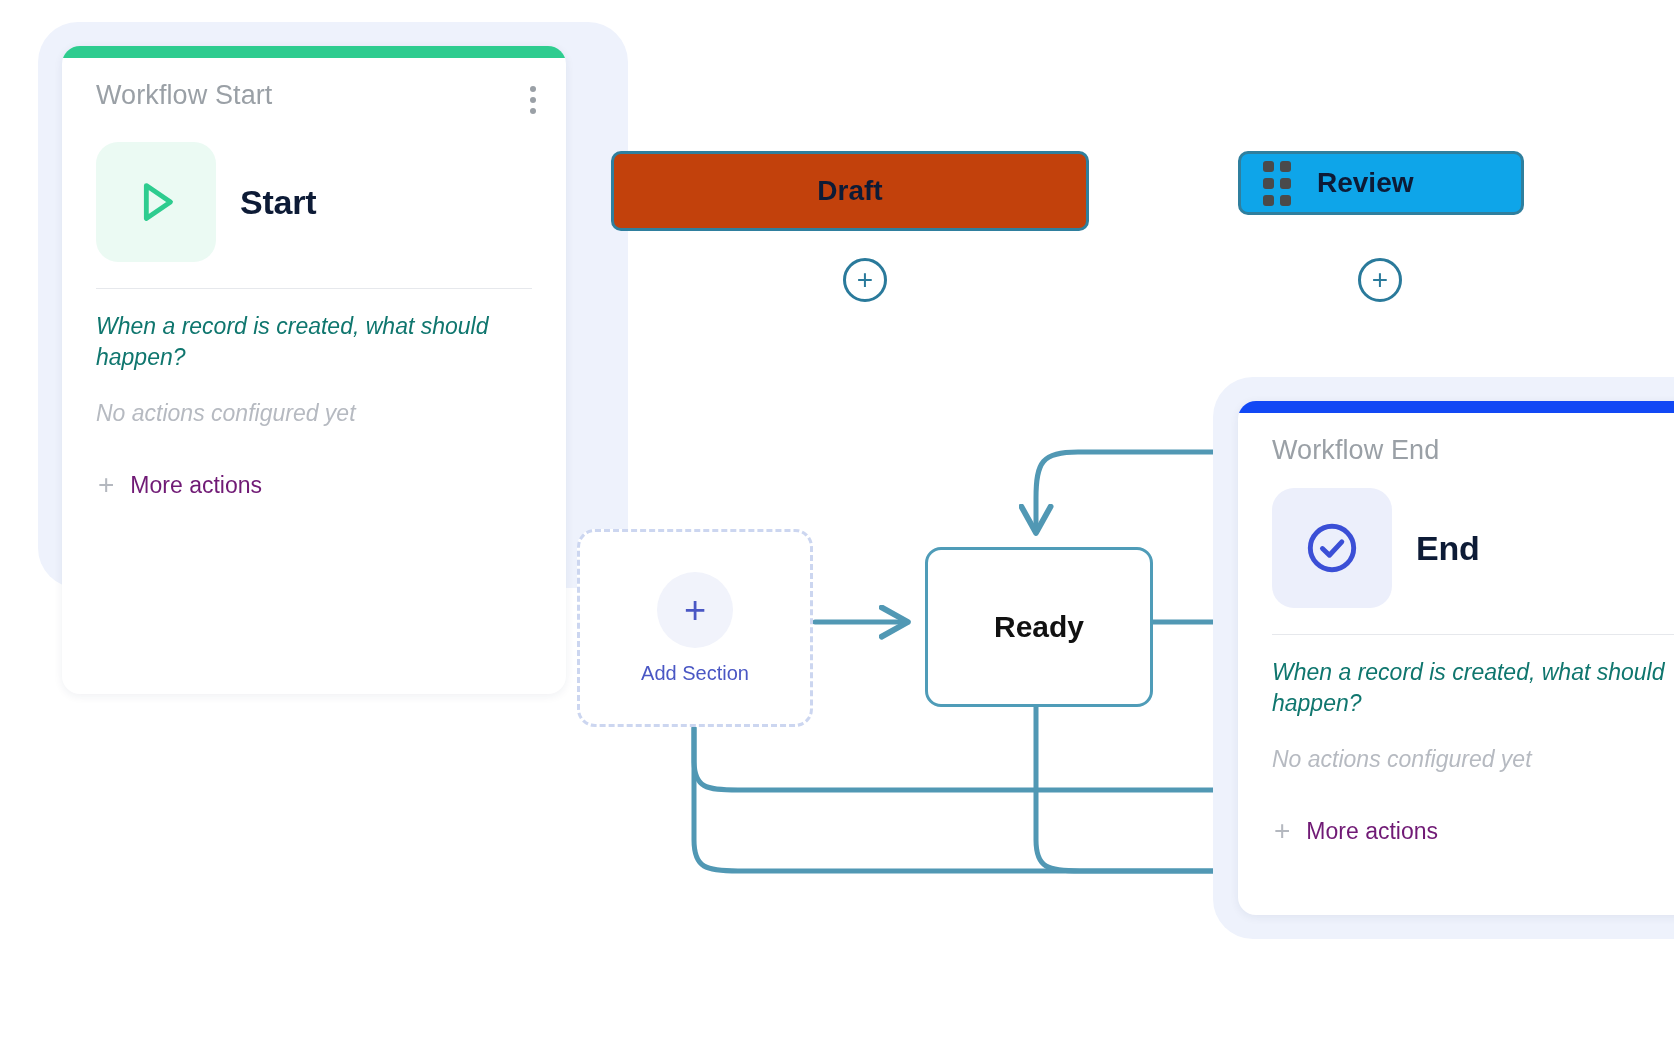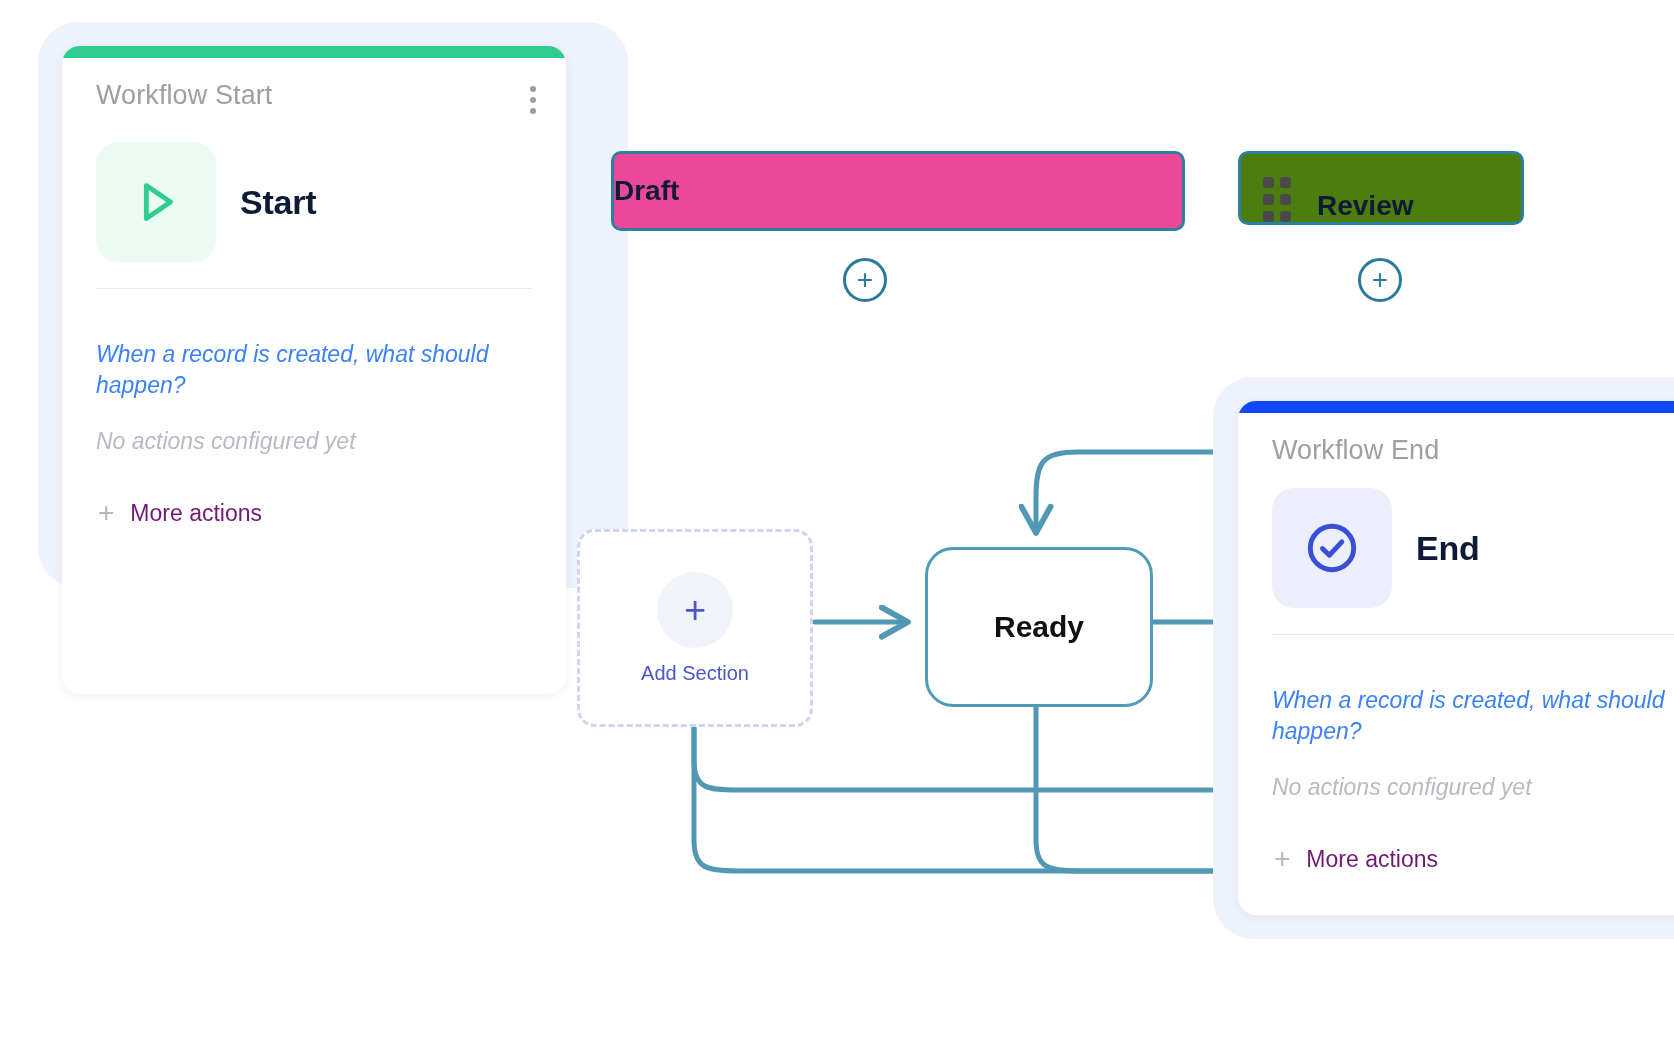--- a/index.html
+++ b/index.html
@@ -59,23 +59,22 @@
     flex:0 0 auto;
   }
   .badge-start { background:#ebfaf3; }
   .badge-end   { background:#eceffb; }
   .node-label { font-size:34px; font-weight:700; color:#0d1b36; letter-spacing:-.2px; }
 
   .divider { height:1px; background:#e6e8ec; margin:26px 34px 0 34px; }
 
   .card-body { padding:22px 34px 0 34px; }
   .body-q {
-    font-size:23px; font-style:italic; color:#3b82f6; line-height:1.33;
+    font-size:23px; font-style:italic; color:#0f766e; line-height:1.33;
     width:448px;
-    margin-top:28px;
   }
   .body-sub {
     font-size:23px; font-style:italic; color:#b6bac1; margin-top:28px;
     white-space:nowrap;
   }
   .more-actions {
     display:flex; align-items:center; gap:16px;
     padding:44px 34px 0 36px; cursor:pointer;
   }
   .ma-plus { font-size:28px; color:#b4b8bf; line-height:1; font-weight:300; }
@@ -83,35 +82,36 @@
 
   
   .pill {
     position:absolute; z-index:4;
     border-radius:10px;
     display:flex; align-items:center;
     font-size:28px; font-weight:700; color:#0d1b36;
     cursor:pointer;
   }
   .pill-draft {
-    left:611px; top:151px; width:574px; height:80px;
-    background:#ec4899; border:3px solid #2f7f9e;
+    left:611px; top:151px; width:478px; height:80px;
+    background:#c2410c; border:3px solid #2f7f9e;
+    justify-content:center;
   }
   .pill-review {
-    left:1238px; top:151px; width:286px; height:74px;
-    background:#4d7c0f; border:3px solid #2f7f9e;
-    padding-left:22px; gap:26px;align-items:flex-end;
+    left:1238px; top:151px; width:286px; height:64px;
+    background:#0ea5e9; border:3px solid #2f7f9e;
+    padding-left:22px; gap:26px;
   }
   .drag-grid { display:grid; grid-template-columns:repeat(2,11px); gap:6px; flex:0 0 auto; }
   .drag-grid i { width:11px; height:11px; border-radius:3px; background:#4a4a4a; display:block; }
 
   .ready-node {
     position:absolute; z-index:4;
     left:925px; top:547px; width:228px; height:160px;
-    background:#ffffff; border:3px solid #4f9cb8; border-radius:28px;
+    background:#ffffff; border:3px solid #4f9cb8; border-radius:16px;
     display:flex; align-items:center; justify-content:center;
     font-size:30px; font-weight:700; color:#111111;
     cursor:pointer;
   }
 
   
   .add-section {
     position:absolute; z-index:4;
     left:577px; top:529px; width:236px; height:198px;
     border:3px dashed #ccd6f0; border-radius:18px;

